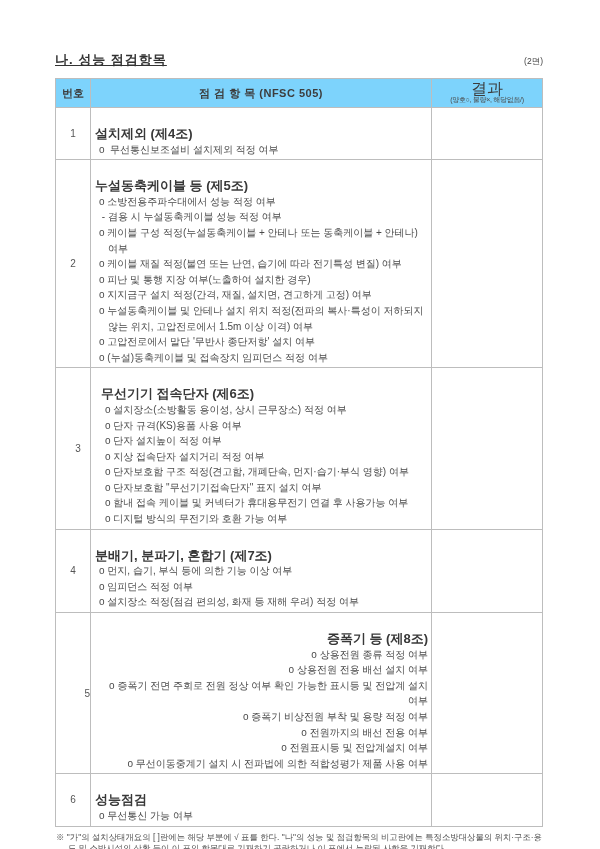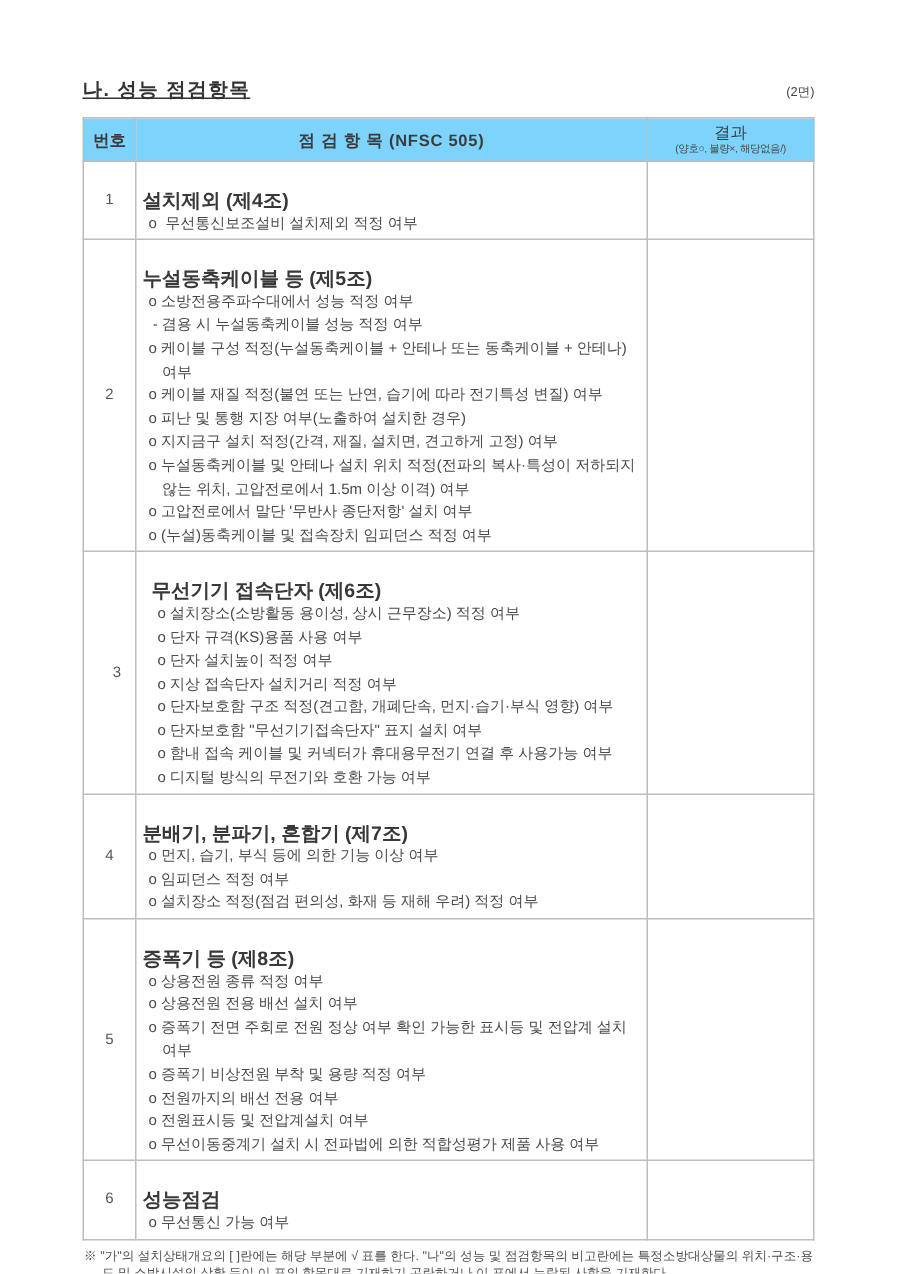--- a/index.html
+++ b/index.html
@@ -19,34 +19,34 @@
 
   
   table.checklist { width: 100%; border-collapse: collapse; table-layout: fixed; margin-top: 9px; }
   col.c-no { width: 35px; }
   col.c-result { width: 111px; }
   th, td { border: 1px solid #bdbdbd; }
   th { background: #7dd3fc; font-weight: bold; color: #3c3c3c; }
   th.h-no { font-size: 11px; height: 29px; }
   th.h-item { font-size: 11px; letter-spacing: 0.5px; }
   th.h-result { font-weight: normal; padding: 1px 0; }
-  .result-title { font-size: 11px; line-height: 12px; text-align: center; color: #3c3c3c; }
+  .result-title { font-size: 16px; line-height: 12px; text-align: center; color: #3c3c3c; }
   .result-sub { font-size: 7px; line-height: 9px; text-align: center; color: #4a4a4a; letter-spacing: -0.3px; white-space: nowrap; }
 
   td.no-cell { text-align: center; vertical-align: middle; font-size: 10px; color: #555555; }
   td.content-cell { padding: 2px 3px 2px 4px; vertical-align: middle; }
   td.result-cell { background: #ffffff; }
   .section { font-size: 13px; font-weight: bold; color: #383838; line-height: 15.6px; white-space: pre-wrap; margin-top: 16px; }
   .item { font-size: 10px; line-height: 15.6px; white-space: pre-wrap; padding-left: 13px; text-indent: -9px; }
 
   tr.h-r1 td { height: 30px; }
   tr.h-r2 td { height: 176px; }
   tr.h-r3 td { height: 152px; padding-left: 10px; }
   tr.h-r4 td { height: 64px; }
-  tr.h-r5 td { height: 131px; }
+  tr.h-r5 td { height: 131px; text-align: right; }
   tr.h-r6 td { height: 31px; }
   tr.h-remark td { height: 85px; }
   td.remark-label { text-align: center; vertical-align: middle; font-size: 10px; color: #555555; }
   
   tr.h-remark td { border-color: #cccccc; }
   tr.h-remark td.remark-label { border-right-color: #bdbdbd; }
 
   
   .footnote {
     margin-top: 4px;

